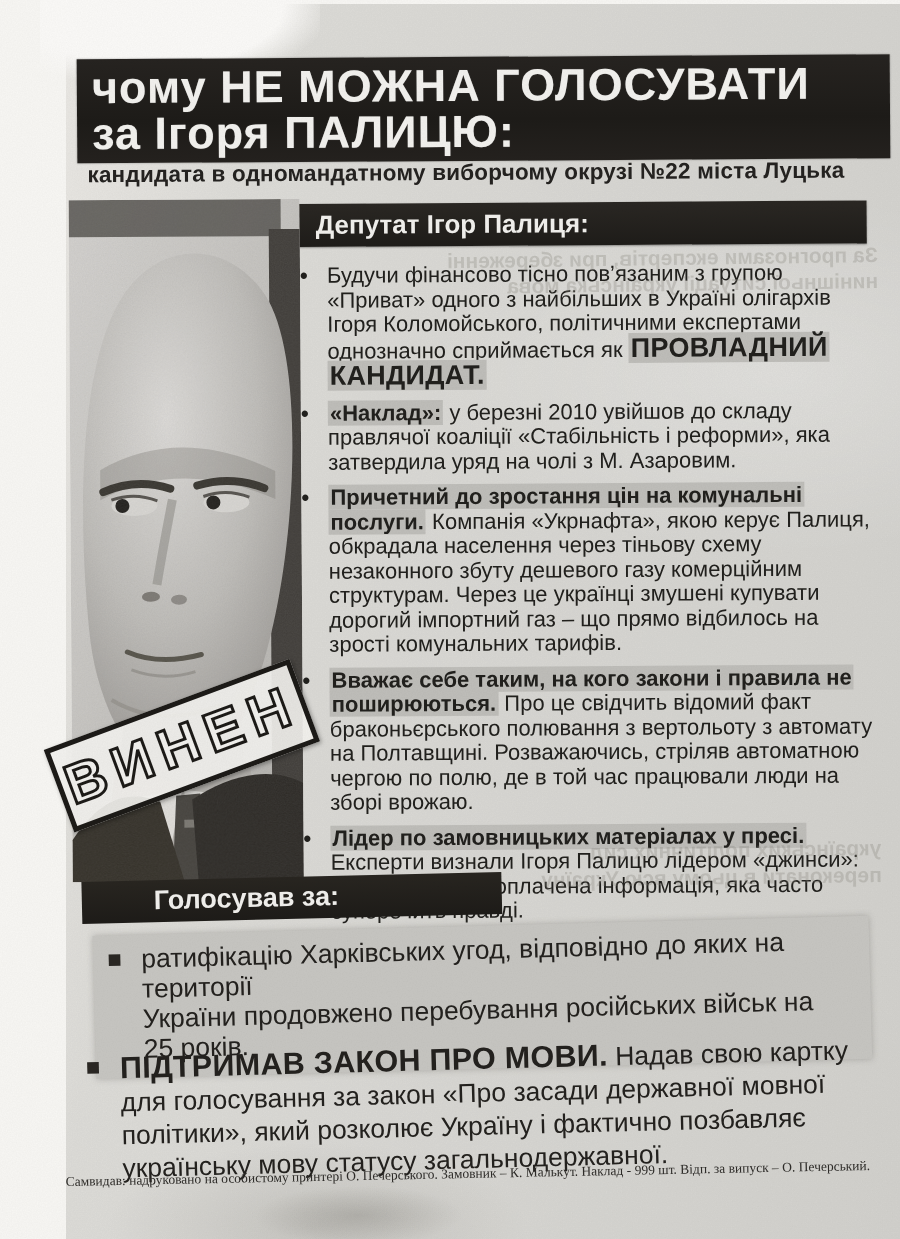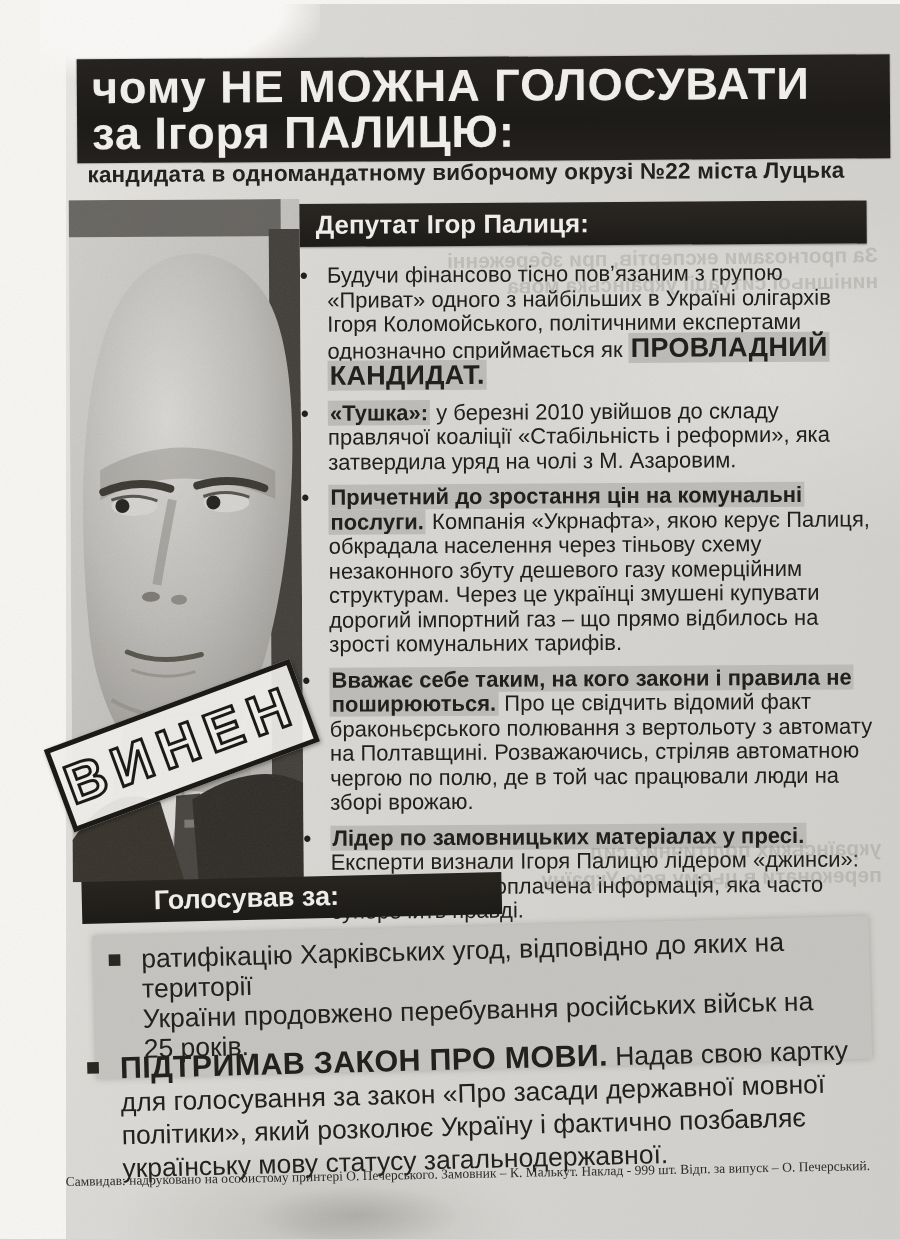--- a/index.html
+++ b/index.html
@@ -195,21 +195,21 @@
     <span>ВИНЕН</span>
   </div>
 
   <ul class="bullets">
     <li>
       <span class="dot">•</span>
       <p><span>Будучи фінансово тісно пов’язаним з групою «Приват» одного з найбільших в Україні олігархів Ігоря Коломойського, політичними експертами однозначно сприймається як </span><strong class="big">ПРОВЛАДНИЙ КАНДИДАТ.</strong><span></span></p>
     </li>
     <li>
       <span class="dot">•</span>
-      <p><span></span><strong>«Тушка»:</strong><span> у березні 2010 увійшов до складу правлячої коаліції «Стабільність і реформи», яка затвердила уряд на чолі з М. Азаровим.</span></p>
+      <p><span></span><strong>«Наклад»:</strong><span> у березні 2010 увійшов до складу правлячої коаліції «Стабільність і реформи», яка затвердила уряд на чолі з М. Азаровим.</span></p>
     </li>
     <li>
       <span class="dot">•</span>
       <p><span></span><strong>Причетний до зростання цін на комунальні послуги.</strong><span> Компанія «Укрнафта», якою керує Палиця, обкрадала населення через тіньову схему незаконного збуту дешевого газу комерційним структурам. Через це українці змушені купувати дорогий імпортний газ – що прямо відбилось на зрості комунальних тарифів.</span></p>
     </li>
     <li>
       <span class="dot">•</span>
       <p><span></span><strong>Вважає себе таким, на кого закони і правила не поширюються.</strong><span> Про це свідчить відомий факт браконьєрського полювання з вертольоту з автомату на Полтавщині. Розважаючись, стріляв автоматною чергою по полю, де в той час працювали люди  на зборі врожаю.</span></p>
     </li>
     <li>

